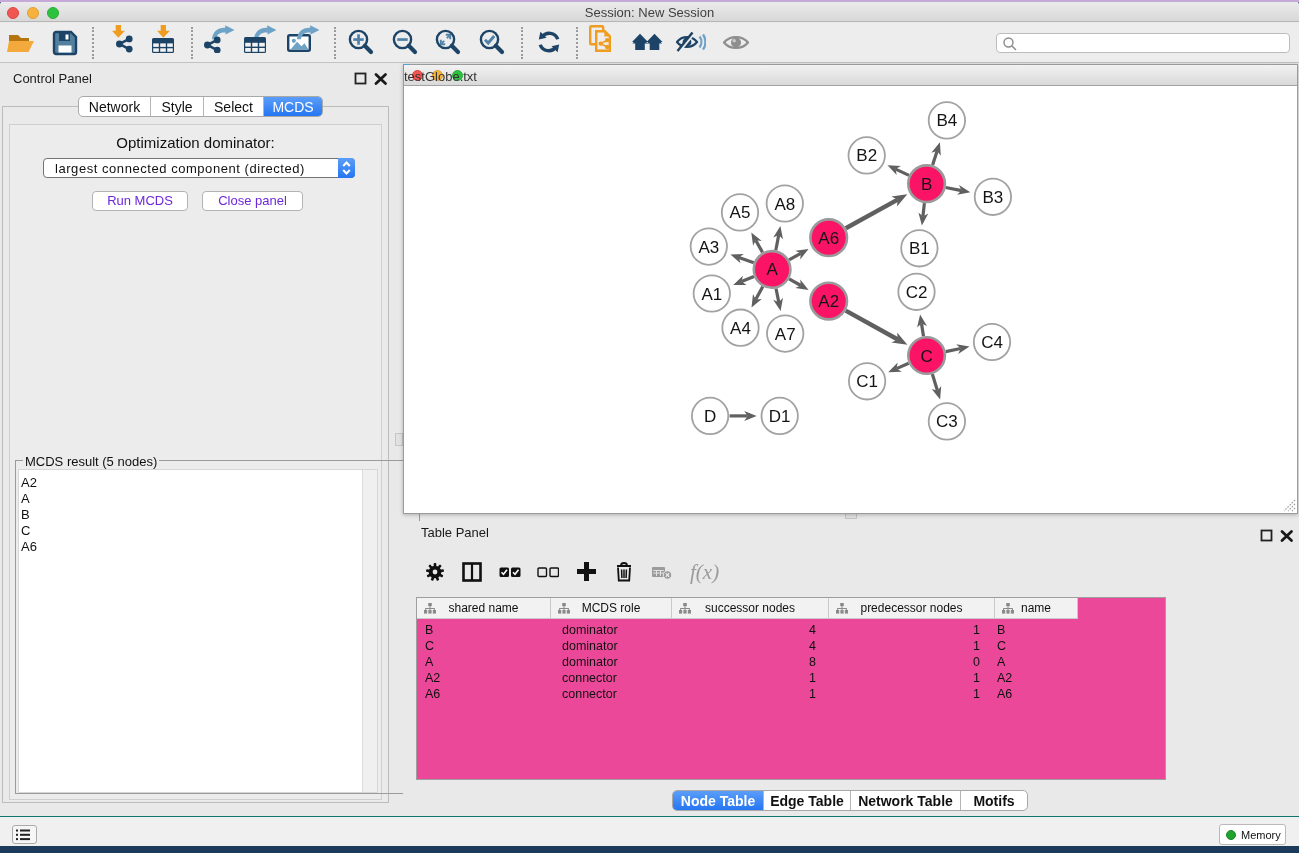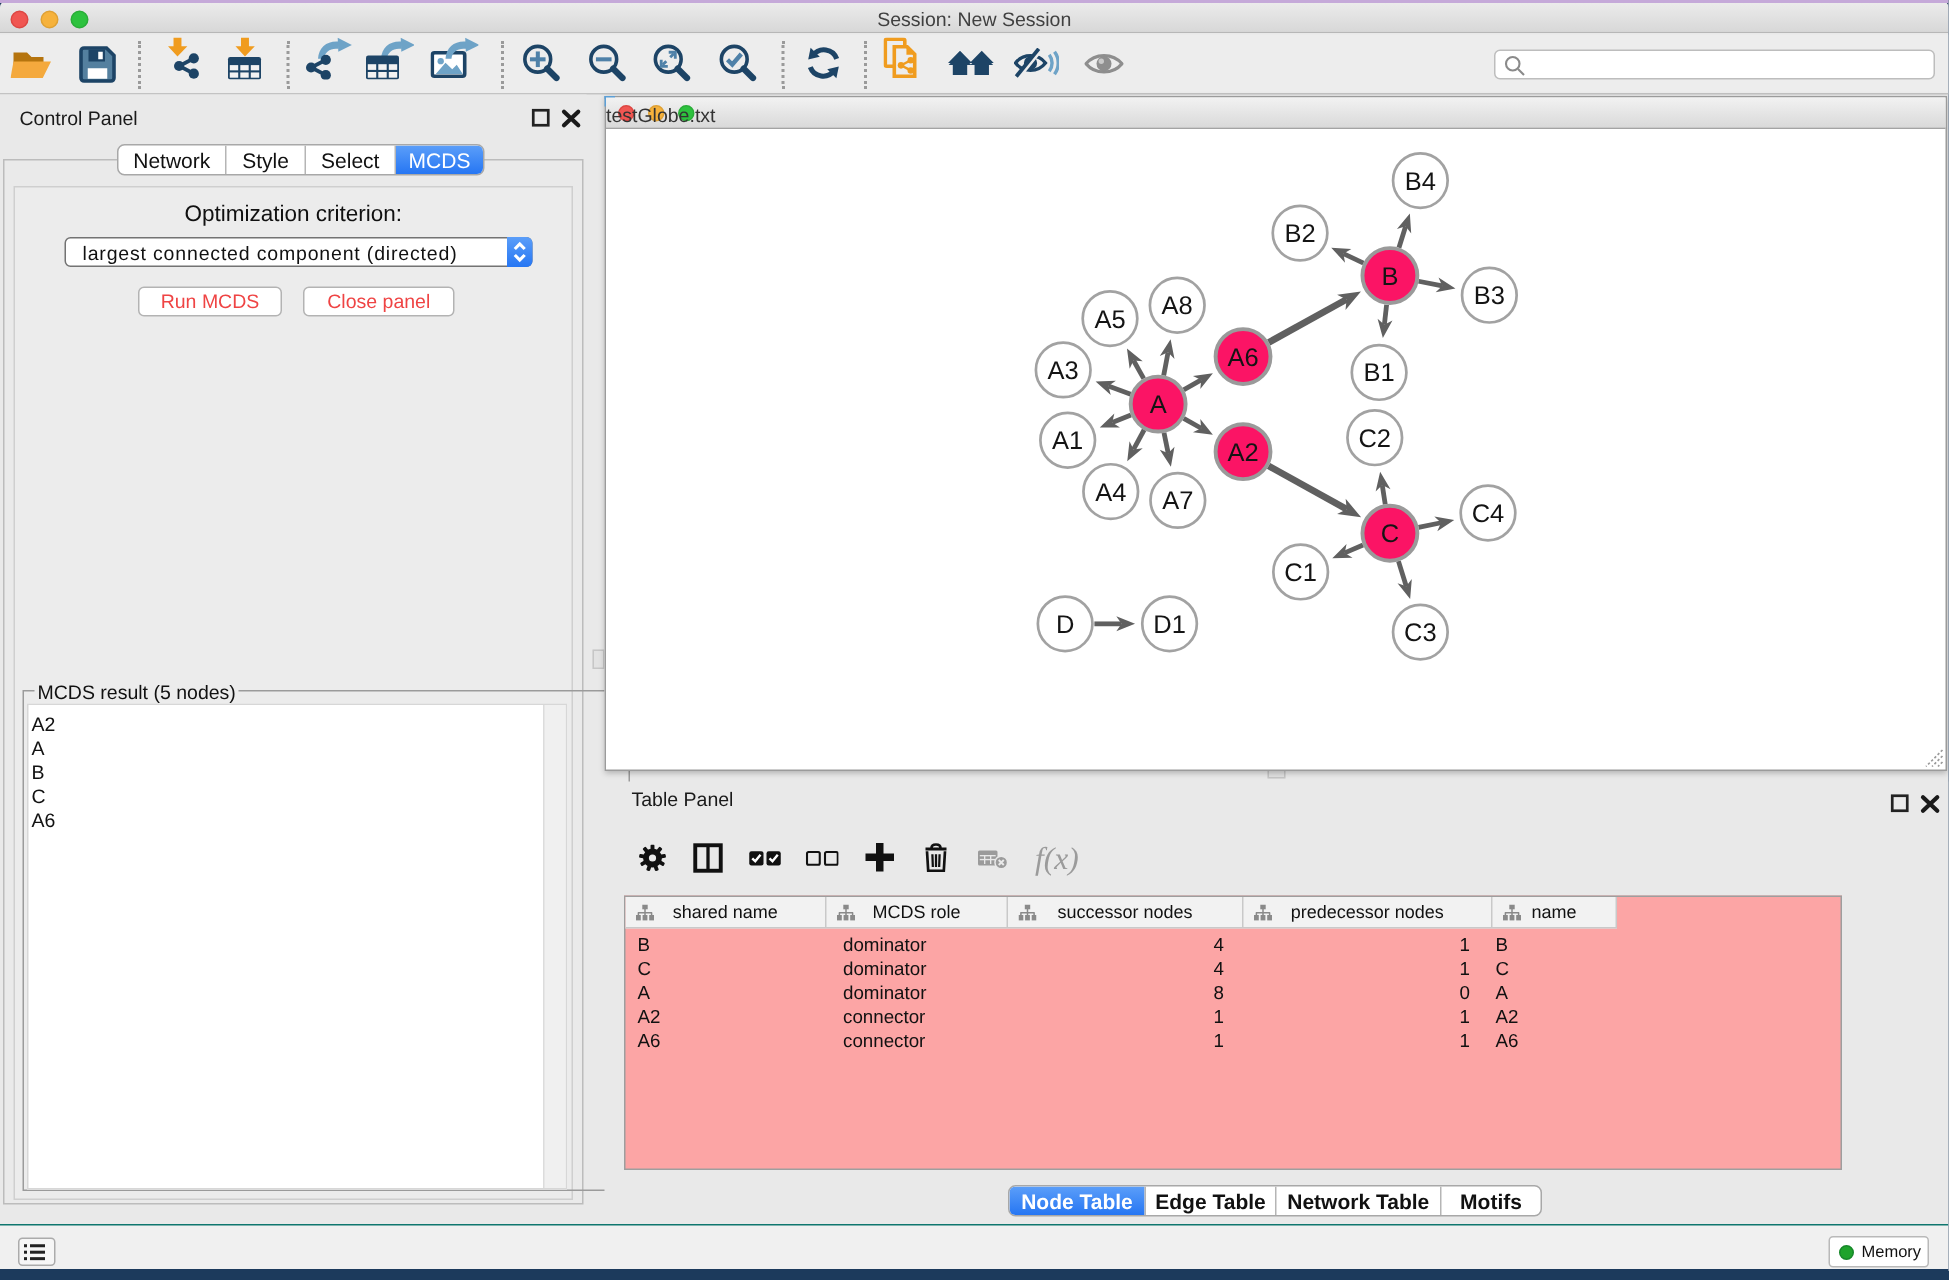--- a/index.html
+++ b/index.html
@@ -47,21 +47,21 @@
   border:1px solid #bcbcbc; background:#eaeaea; }
 #mcdspane { position:absolute; left:9px; top:61px; width:373px; height:676px;
   border:1px solid #cfcfcf; background:#ececec; }
 #optlabel { position:absolute; left:0; width:391px; top:71px; text-align:center; font-size:15px; color:#111; }
 #combo { position:absolute; left:43px; top:95px; width:312px; height:20px;
   background:#fff; border:1px solid #737373; border-radius:4px; font-size:13px; color:#111; }
 #combo .txt { position:absolute; left:11px; top:2px; letter-spacing:0.55px; }
 #combo .spin { position:absolute; right:-1px; top:-1px; width:17px; height:20px;
   background:linear-gradient(#5b9ef9,#2676f3); border-radius:0 4px 4px 0; }
 .btn { position:absolute; height:20px; background:#fff; border:1px solid #b3b3b3;
-  border-radius:4px; font-size:13px; color:#ef4444; text-align:center; line-height:18px; }
+  border-radius:4px; font-size:13px; color:#6d28d9; text-align:center; line-height:18px; }
 
 #fs { position:absolute; left:15px; top:397px; width:405px; height:334px;
   border:1px solid #9b9b9b; }
 #fs .legend { position:absolute; left:7px; top:-7px; background:#ececec; padding:0 2px;
   font-size:13px; color:#111; }
 #fslist { position:absolute; left:2px; top:8px; width:360px; height:324px; padding-top:5px; background:#fff; border:1px solid #d7d7d7;
   font-size:13px; color:#111; }
 #fslist .row { padding-left:2px; height:16px; line-height:16px; }
 #fslist .sb { position:absolute; right:0; top:0; width:15px; height:100%;
   background:#f0f0f0; border-left:1px solid #dcdcdc; }
@@ -70,22 +70,22 @@
 #netwin { position:absolute; left:403px; top:64px; width:895px; height:450px;
   background:#fff; border:1px solid #9b9b9b; box-shadow:0 1px 4px rgba(0,0,0,0.25); }
 #nettitle { position:absolute; left:0; top:0; width:100%; height:21px;
   background:linear-gradient(#f2f2f2,#d9d9d9); border-bottom:1px solid #a3a3a3; }
 #nettitle .title { position:absolute; left:0; right:0; top:4px; text-align:left; font-size:13px; color:#333; }
 
 
 #tpanel { position:absolute; left:403px; top:521px; width:896px; height:296px; background:#e9e9e9; }
 #tpanel .hdr { position:absolute; left:18px; top:4px; font-size:13px; color:#1a1a1a; }
 #ttoolbar { position:absolute; left:13px; top:26px; width:870px; height:40px; }
-#tablebox { position:absolute; left:13px; top:76px; width:812px; height:183px;
-  background:#fca5a5; border:1px solid #9e9e9e; }
+#tablebox { position:absolute; left:13px; top:76px; width:750px; height:183px;
+  background:#ec4899; border:1px solid #9e9e9e; }
 #thead { position:absolute; left:0; top:0; height:21px; background:#f2f2f2; border-bottom:1px solid #c9c9c9;
   display:flex; font-size:12px; color:#111; }
 #thead .c { position:relative; border-right:1px solid #c9c9c9; display:flex; align-items:center; justify-content:center; }
 #thead .c svg { position:absolute; left:7px; top:5px; }
 .trow { position:absolute; left:0; height:16px; font-size:12.5px; color:#111; }
 .trow span { position:absolute; top:1px; }
 
 
 
 #statusbar { position:absolute; left:0; top:816px; width:1299px; height:30px;
@@ -268,21 +268,21 @@
       <path d="M22 2.5 L31.5 11.5 M31.5 2.5 L22 11.5" stroke="#1a1a1a" stroke-width="2.8" stroke-linecap="round"></path>
     </svg>
     <div id="tabbox"></div>
     <div class="seg" style="left:78px; top:33px;">
       <div style="width:72px;">Network</div>
       <div style="width:53px;">Style</div>
       <div style="width:60px;">Select</div>
       <div class="on" style="width:58px;">MCDS</div>
     </div>
     <div id="mcdspane"></div>
-    <div id="optlabel">Optimization criterion:</div>
+    <div id="optlabel">Optimization dominator:</div>
     <div id="combo">
       <div class="txt">largest connected component (directed)</div>
       <div class="spin"><svg width="17" height="20" viewBox="0 0 17 20">
             <path d="M5.2 8 L8.5 4.6 L11.8 8 M5.2 12 L8.5 15.4 L11.8 12" stroke="#fff" stroke-width="2.1" fill="none"></path>
           </svg></div>
     </div>
     <div class="btn" style="left:92px; top:128px; width:96px;">Run MCDS</div>
     <div class="btn" style="left:202px; top:128px; width:101px;">Close panel</div>
     <div id="fs">
       <div class="legend">MCDS result (5 nodes)</div>

